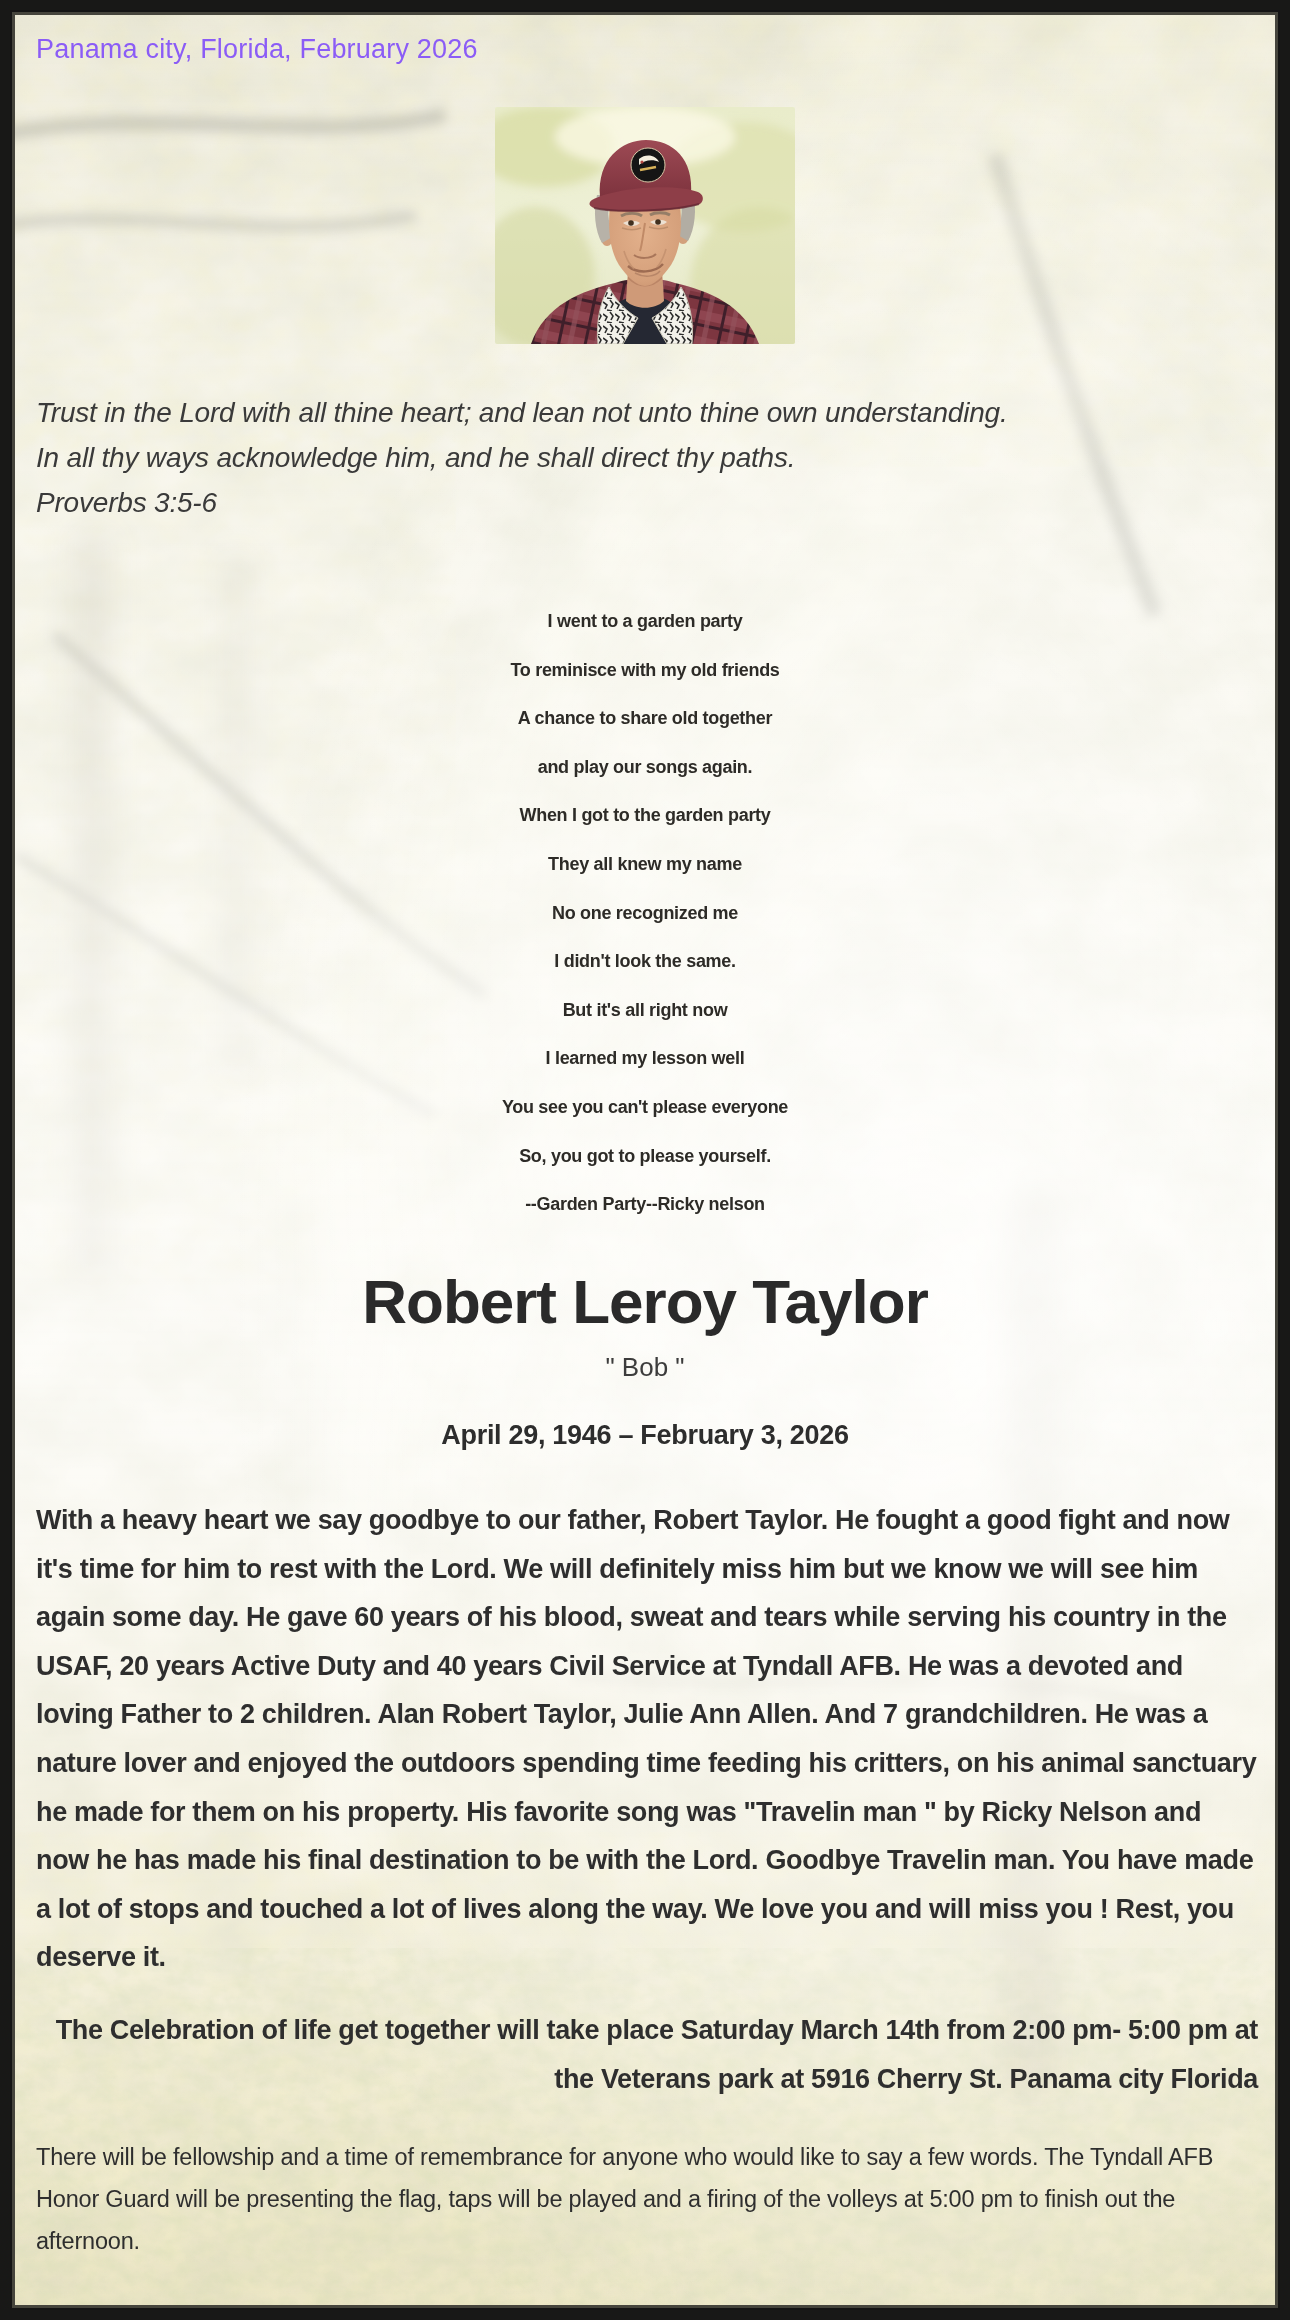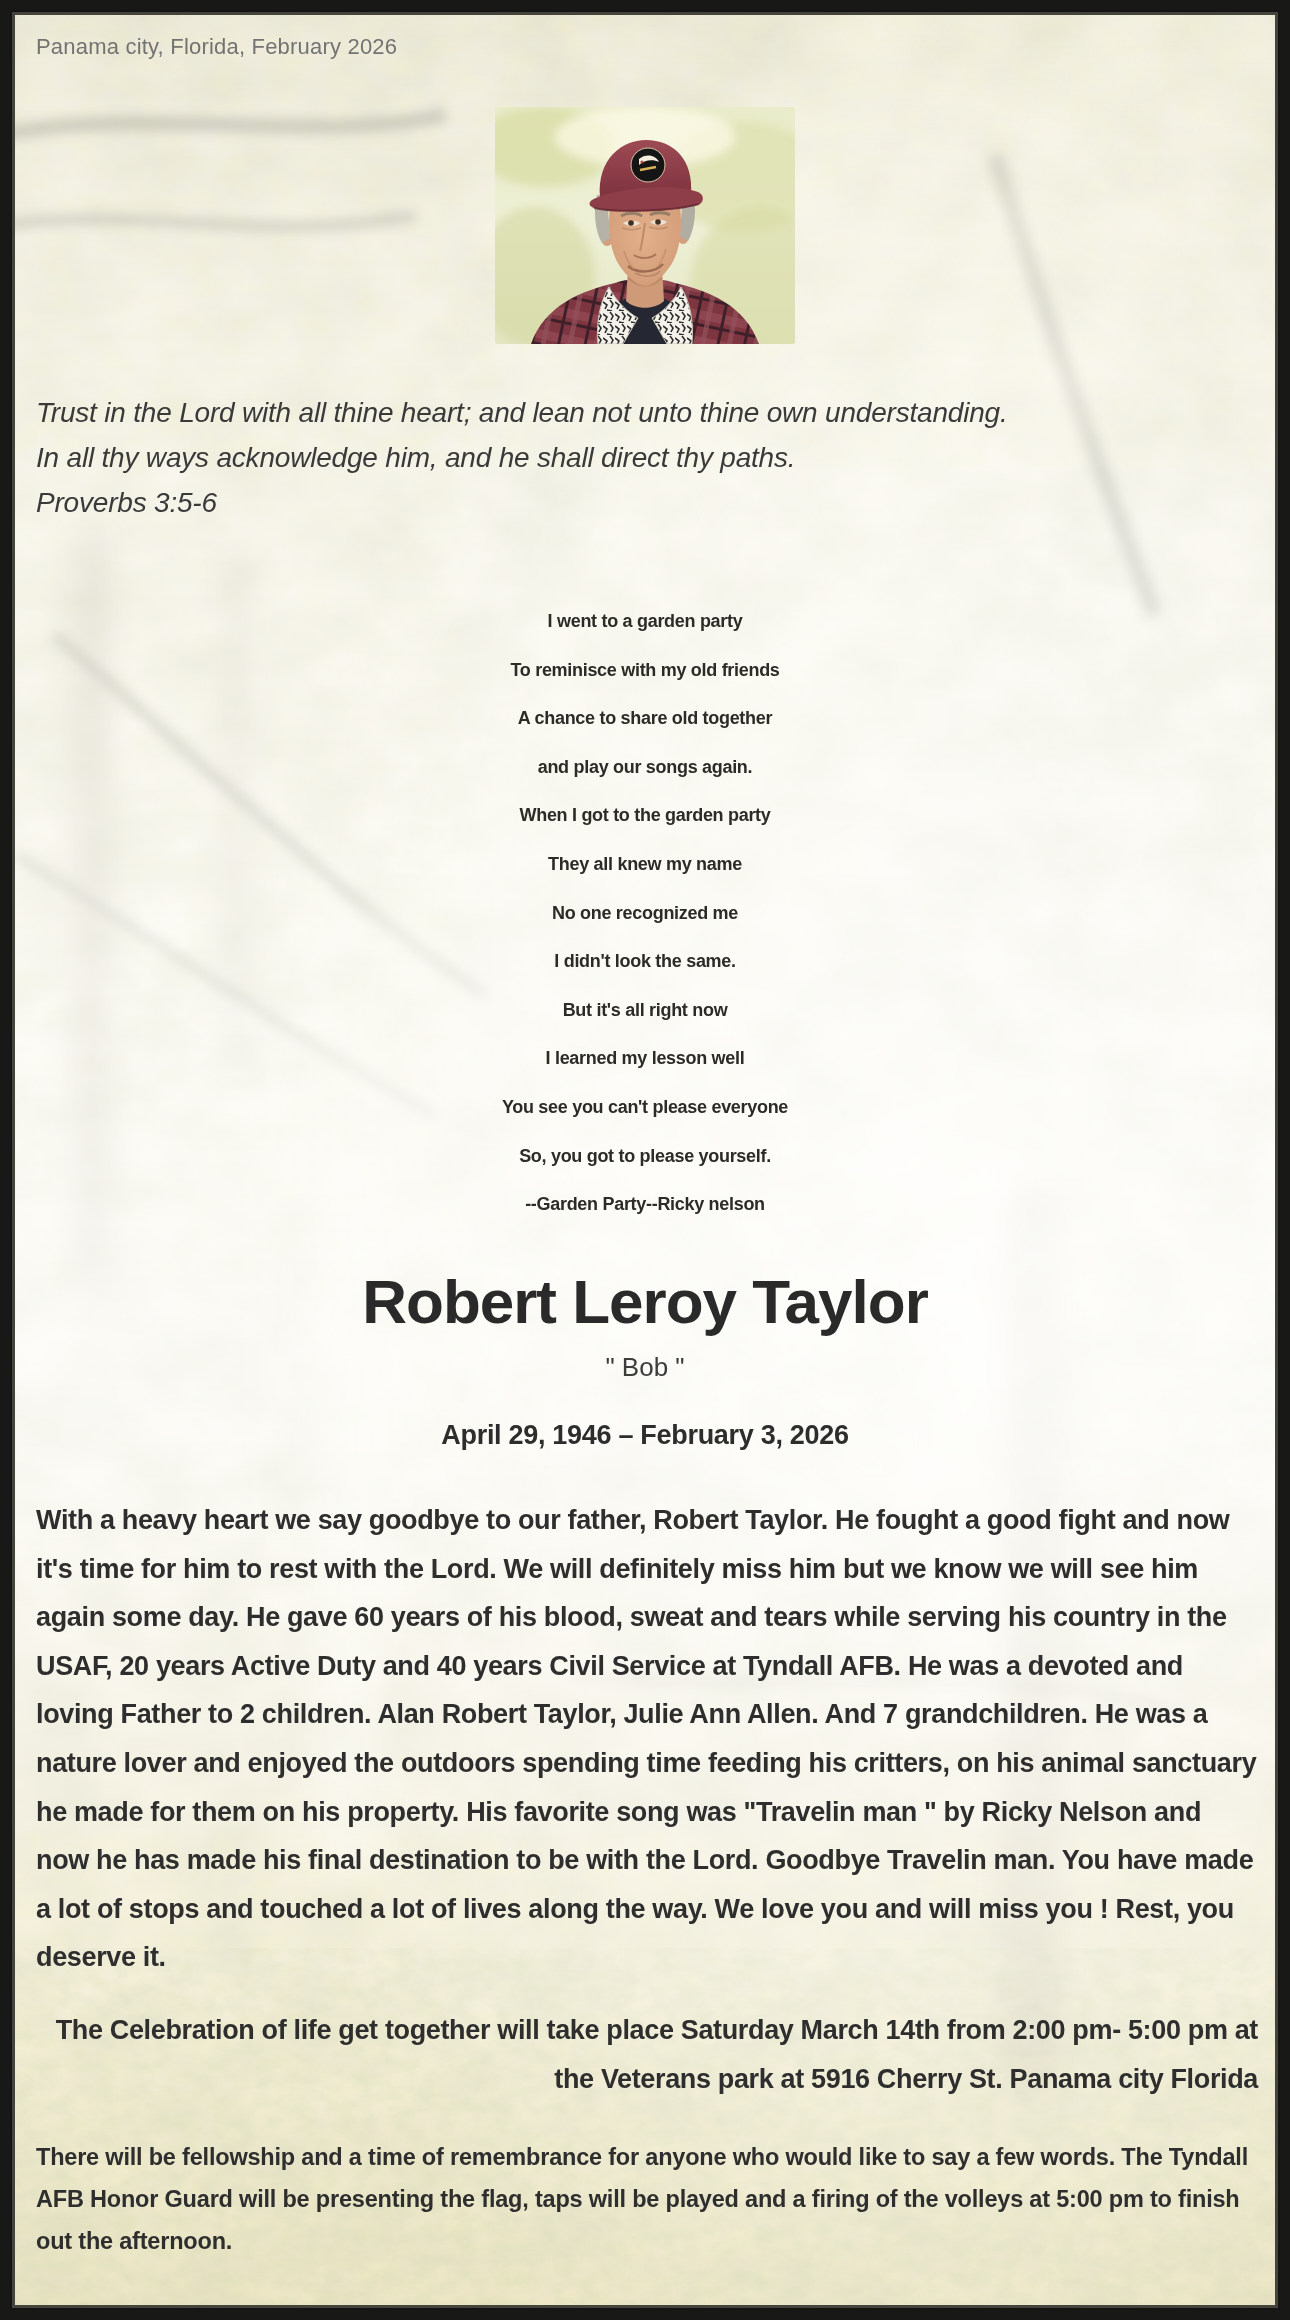--- a/index.html
+++ b/index.html
@@ -11,30 +11,30 @@
   }
   .page{position:absolute;inset:0;}
   
   .frame-outer{position:absolute;inset:0;border:10px solid #181817;pointer-events:none;z-index:40;}
   .frame-inner{position:absolute;inset:12px;border:3px solid #45443c;pointer-events:none;z-index:40;}
   
   .content{position:absolute;inset:15px;overflow:hidden;background:#efecd8;}
   .bg{position:absolute;left:0;top:0;width:100%;height:100%;}
   
   .tb{position:absolute;z-index:10;color:#2e2e2e;}
-  .dateline{left:36px;top:34px;font-size:22px;font-weight:400;color:#737373;letter-spacing:0.2px;}
+  .dateline{left:36px;top:34px;font-size:27px;font-weight:400;color:#8b5cf6;letter-spacing:0.2px;}
   .photo{position:absolute;left:495px;top:107px;width:300px;height:237px;z-index:5;overflow:hidden;border-radius:2px;}
   .scripture{left:36px;top:390px;font-size:28px;font-style:italic;font-weight:400;color:#3a3a3a;line-height:45px;letter-spacing:-0.2px;}
   .poem{left:0;top:597px;width:1290px;text-align:center;font-size:18px;font-weight:700;line-height:48.6px;color:#2d2b27;letter-spacing:-0.3px;}
   .name{left:0;top:1266px;width:1290px;text-align:center;font-size:62px;font-weight:700;color:#2a2a2a;letter-spacing:-1px;}
   .nickname{left:0;top:1352px;width:1290px;text-align:center;font-size:26px;font-weight:400;color:#3c3c3c;}
   .dates{left:0;top:1420px;width:1290px;text-align:center;font-size:27px;font-weight:700;color:#2d2d2d;letter-spacing:-0.3px;}
   .obituary{left:36px;top:1496px;width:1222px;font-size:27px;font-weight:700;line-height:48.6px;letter-spacing:-0.35px;color:#2e2e2e;}
   .celebration{left:36px;top:2006px;width:1222px;font-size:27px;font-weight:700;line-height:48.6px;letter-spacing:-0.35px;color:#2e2e2e;text-align:right;}
-  .remembrance{left:36px;top:2136px;width:1226px;font-size:23.5px;font-weight:700;line-height:42px;letter-spacing:-0.2px;color:#2e2e2e;}
+  .remembrance{left:36px;top:2136px;width:1226px;font-size:23.5px;font-weight:400;line-height:42px;letter-spacing:-0.2px;color:#2e2e2e;}
 </style>
 </head>
 <body>
 
 <div class="page">
 
   <div class="content">
 
     <svg class="bg" viewBox="0 0 1260 2290" preserveAspectRatio="none" aria-hidden="true">
       <defs>

